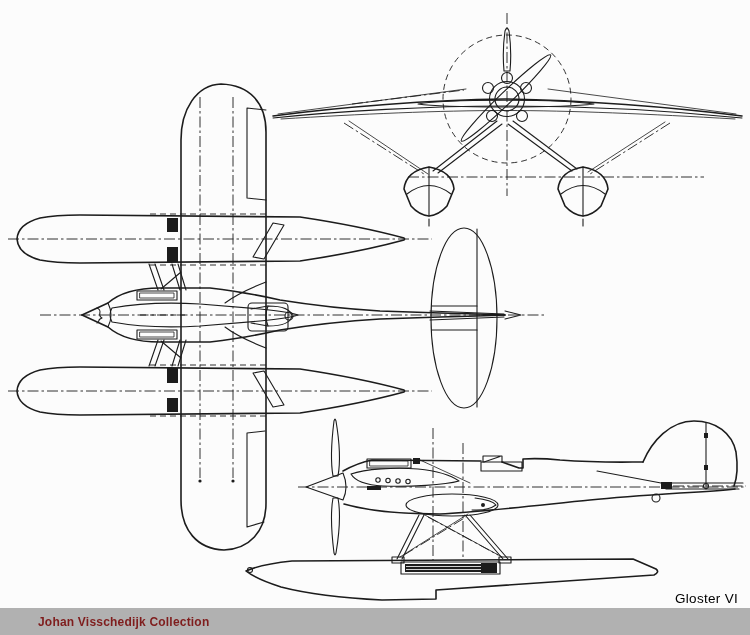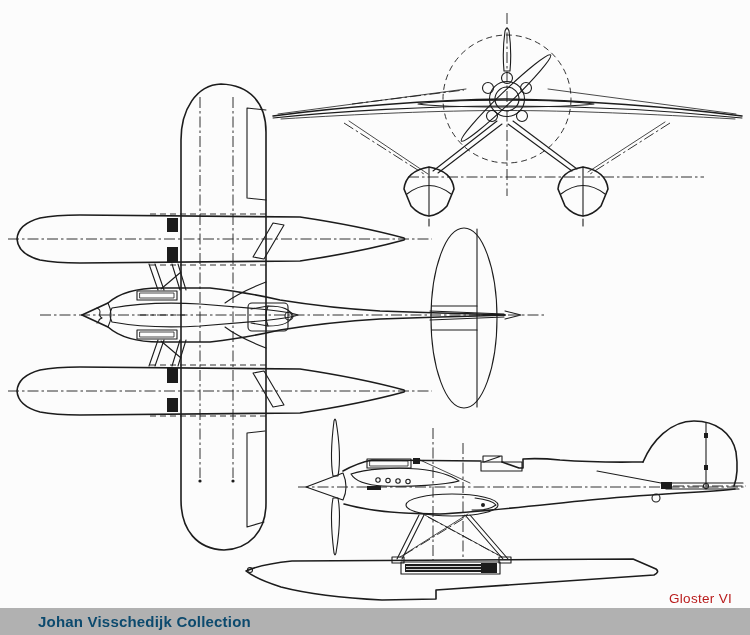--- a/index.html
+++ b/index.html
@@ -3,31 +3,31 @@
 <meta charset="utf-8">
 <style>
   html,body{margin:0;padding:0;background:#888;}
   .canvas{
     position:relative;width:750px;height:635px;margin:0 auto;
     background:#fcfcfc;overflow:hidden;
     font-family:"Liberation Sans", sans-serif;
   }
   .drawing-svg{position:absolute;left:0;top:0;}
   .caption{
-    position:absolute;top:591px;right:18px;
-    font-size:13.5px;color:#b91c1c;letter-spacing:.3px;
+    position:absolute;top:591px;right:12px;
+    font-size:13.5px;color:#000000;letter-spacing:.3px;
   }
   .footer{
     position:absolute;left:0;bottom:0;width:750px;height:27px;
     background:#b1b1b1;display:flex;align-items:center;
     justify-content:space-between;box-sizing:border-box;
     padding:0 20px 0 38px;
   }
   .footer span{
-    color:#0c4a6e;font-weight:bold;font-size:15px;letter-spacing:.2px;
+    color:#7f1d1d;font-weight:bold;font-size:12px;letter-spacing:.2px;
   }
   svg *{vector-effect:non-scaling-stroke;}
   .ln{fill:none;stroke:#1c1c1c;stroke-width:1.1;stroke-linecap:round;stroke-linejoin:round;}
   .hv{fill:none;stroke:#1c1c1c;stroke-width:1.6;stroke-linecap:round;stroke-linejoin:round;}
   .th{fill:none;stroke:#1c1c1c;stroke-width:0.8;stroke-linecap:round;}
   .dd{fill:none;stroke:#1c1c1c;stroke-width:0.9;stroke-dasharray:11 3 2.5 3;}
   .ds{fill:none;stroke:#1c1c1c;stroke-width:0.9;stroke-dasharray:6 4;}
   .bk{fill:#1c1c1c;stroke:none;}
 </style>
 </head>

